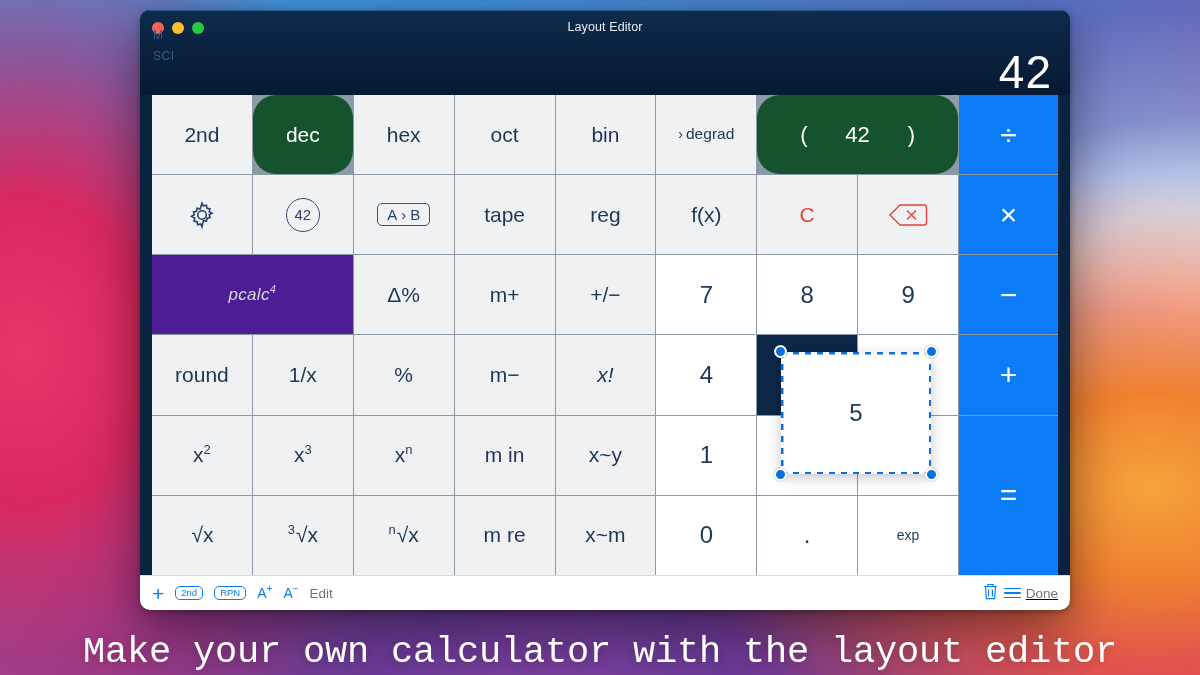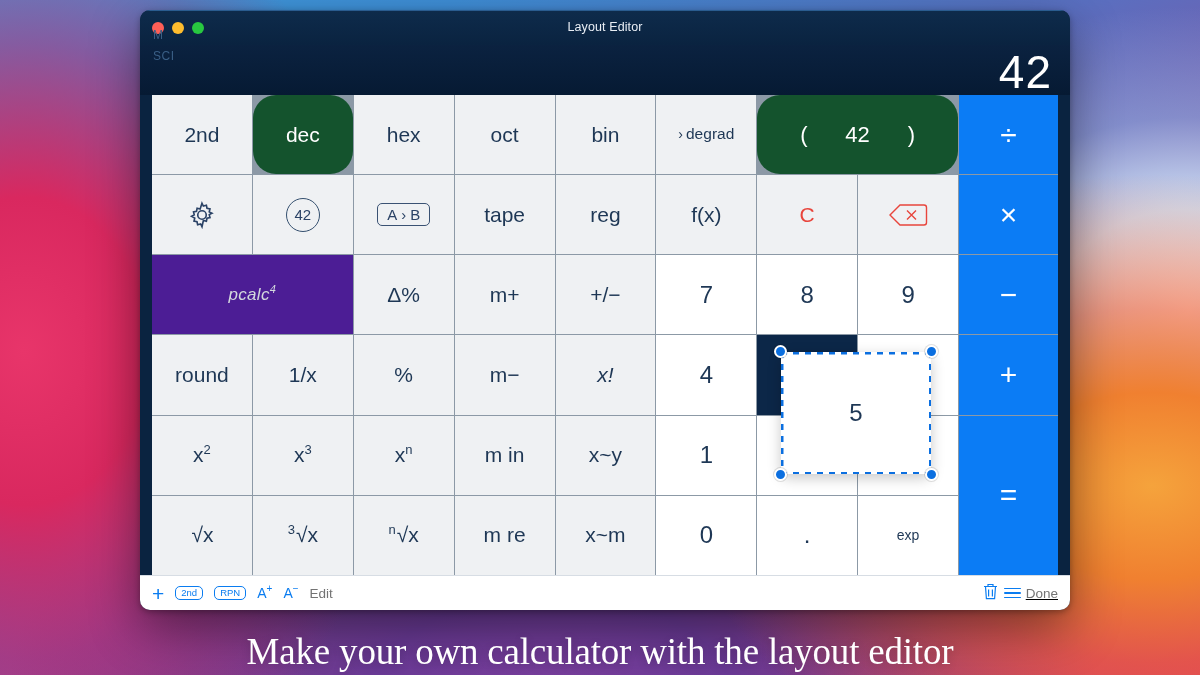--- a/index.html
+++ b/index.html
@@ -160,21 +160,21 @@
 
   .burger { display: flex; flex-direction: column; gap: 3px; width: 17px; }
   .burger i { display: block; height: 1.6px; background: #0a7cf0; border-radius: 1px; }
 
   
   .caption {
     position: absolute; left: 0; right: 0; bottom: 2px;
     text-align: center; color: #ffffff;
     font-size: 37px; font-weight: 400; letter-spacing: -0.2px;
     text-shadow: 0 2px 10px rgba(0,0,0,.18);
-    font-family: Liberation Serif, serif;
+    font-family: Liberation Mono, monospace;
   }
 </style>
 </head>
 <body>
 
 <div class="window">
 
   <div class="titlebar">
     <div class="lights">
       <span class="light l-red"></span>

